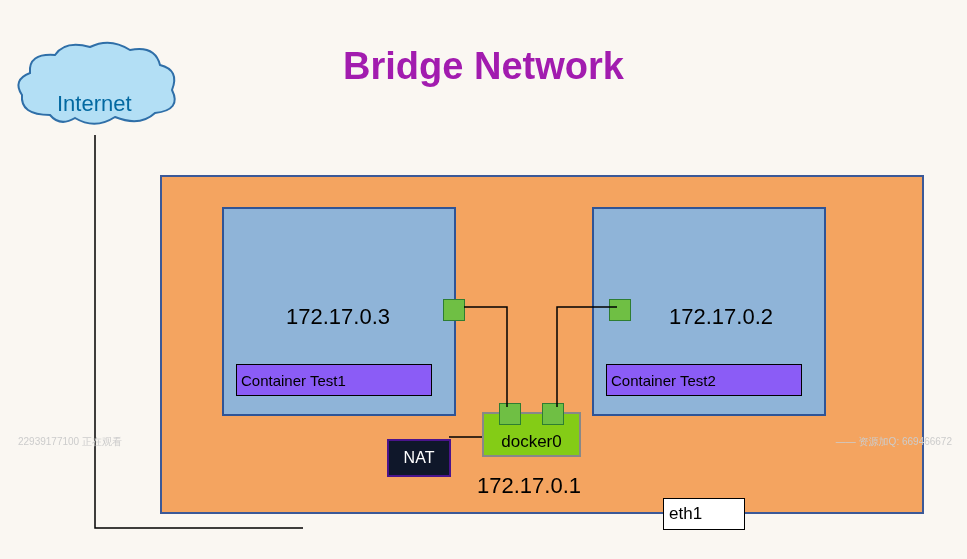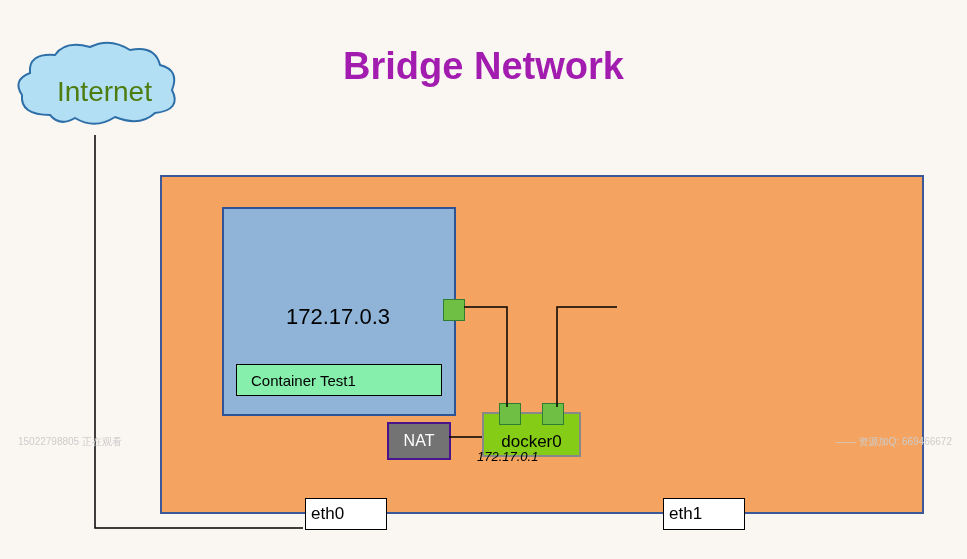--- a/index.html
+++ b/index.html
@@ -23,24 +23,24 @@
   }
   .internet-cloud {
     position: absolute;
     top: 35px;
     left: 10px;
     width: 175px;
     height: 100px;
   }
   .internet-label {
     position: absolute;
-    top: 76px;
+    top: 91px;
     left: 57px;
-    font-size: 28px;
-    color: #4d7c0f;
+    font-size: 22px;
+    color: #0369a1;
   }
   .host {
     position: absolute;
     top: 175px;
     left: 160px;
     width: 760px;
     height: 335px;
     background: #f4a460;
     border: 2px solid #3b5998;
   }
@@ -57,26 +57,26 @@
     position: absolute;
     font-size: 22px;
     color: #000;
   }
   .container-name-box {
     position: absolute;
     bottom: 18px;
     left: 12px;
     width: 190px;
     height: 30px;
-    background: #86efac;
+    background: #8b5cf6;
     border: 1px solid #000;
     font-size: 15px;
     display: flex;
     align-items: center;
-    padding-left: 14px;
+    padding-left: 4px;
   }
   .port {
     position: absolute;
     width: 20px;
     height: 20px;
     background: #6fbf44;
     border: 1px solid #2e7d32;
   }
   .docker0 {
     position: absolute;
@@ -95,32 +95,31 @@
   .docker0-port {
     position: absolute;
     width: 20px;
     height: 20px;
     background: #6fbf44;
     border: 1px solid #2e7d32;
     top: -11px;
   }
   .docker0-ip {
     position: absolute;
-    top: 272px;
+    top: 296px;
     left: 315px;
-    font-size: 13px;
-    font-style: italic;
+    font-size: 22px;
   }
   .nat {
     position: absolute;
-    top: 245px;
+    top: 262px;
     left: 225px;
     width: 60px;
     height: 34px;
-    background: #737373;
+    background: #0f172a;
     border: 2px solid #4a148c;
     color: #fff;
     font-size: 16px;
     display: flex;
     align-items: center;
     justify-content: center;
   }
   .eth {
     position: absolute;
     width: 75px;
@@ -159,43 +158,47 @@
 <div class="internet-label">Internet</div>
 
 <div class="host">
 
   <div class="container container1">
     <div class="ip-label" style="top:95px; left:62px;">172.17.0.3</div>
     <div class="container-name-box">Container Test1</div>
     <div class="port" style="top:90px; right:-11px;"></div>
   </div>
 
+  <div class="container container2">
+    <div class="ip-label" style="top:95px; left:75px;">172.17.0.2</div>
+    <div class="container-name-box">Container Test2</div>
+    <div class="port" style="top:90px; left:15px;"></div>
+  </div>
 
   <div class="docker0">
     <div class="docker0-port" style="left:15px;"></div>
     <div class="docker0-port" style="right:15px;"></div>
     <span>docker0</span>
   </div>
   <div class="docker0-ip">172.17.0.1</div>
 
   <div class="nat">NAT</div>
 
-  <div class="eth eth0">eth0</div>
   <div class="eth eth1">eth1</div>
 
   <svg class="wire" width="760" height="335">
 
     <path d="M 302 130 L 345 130 L 345 230" fill="none" stroke="#000" stroke-width="1.5"></path>
 
     <path d="M 455 130 L 395 130 L 395 230" fill="none" stroke="#000" stroke-width="1.5"></path>
 
     <path d="M 320 260 L 287 260" fill="none" stroke="#000" stroke-width="1.5"></path>
 
     <path d="M 250 280 L 250 320 L 185 320" fill="none" stroke="#000" stroke-width="1.5" opacity="0"></path>
   </svg>
 </div>
 
 <svg class="wire" width="967" height="559">
   <path d="M 95 135 L 95 528 L 303 528" fill="none" stroke="#000" stroke-width="1.5"></path>
 </svg>
 
-<div class="watermark wm-left">15022798805 正在观看</div>
+<div class="watermark wm-left">22939177100 正在观看</div>
 <div class="watermark wm-right">—— 资源加Q: 669466672</div>
 
 </body></html>

